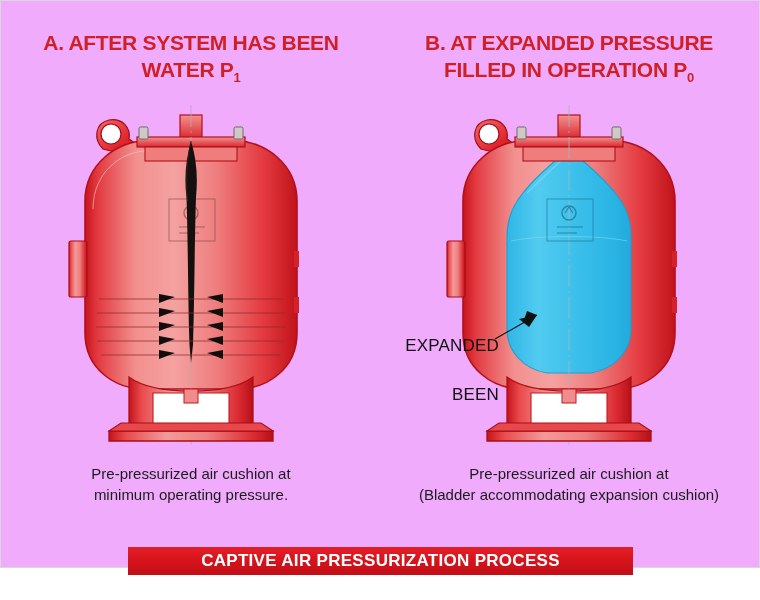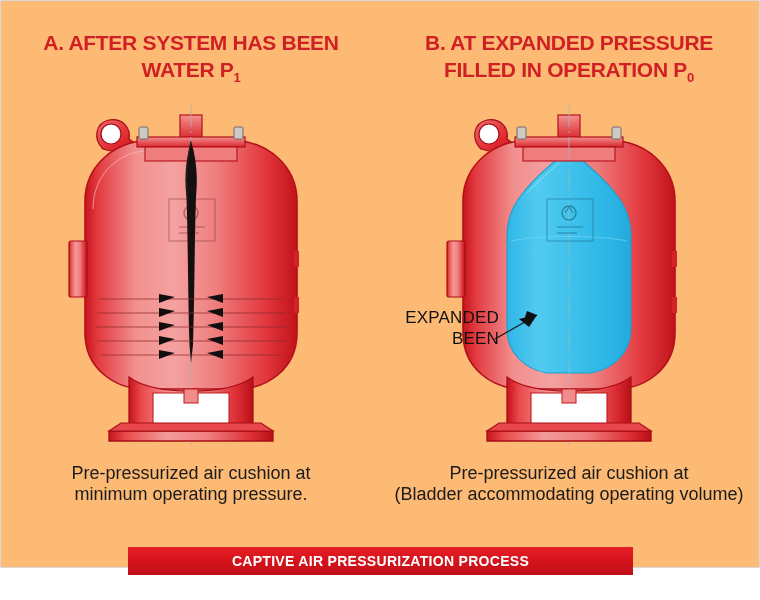--- a/index.html
+++ b/index.html
@@ -10,21 +10,21 @@
   body {
     width: 760px;
     height: 600px;
     font-family: "Liberation Sans", sans-serif;
     overflow: hidden;
   }
   #page {
     position: relative;
     width: 760px;
     height: 568px;
-    background: #fdba74;
+    background: #f0abfc;
     box-sizing: border-box;
     border: 1px solid #d8d8d8;
   }
   .panel {
     position: absolute;
     top: 0;
     width: 380px;
     height: 600px;
   }
   .panel-left  { left: 0; }
@@ -60,55 +60,55 @@
     margin: 0 auto;
   }
 
   .caption {
     position: absolute;
     top: 462px;
     left: 6px;
     width: 368px;
     text-align: center;
     color: #1b1b1b;
-    font-size: 18px;
+    font-size: 15px;
     line-height: 21px;
   }
   .caption .cap-line { display: block; white-space: nowrap; }
 
   .callout {
     position: absolute;
     left: 388px;
     top: 306px;
     width: 110px;
     text-align: right;
     color: #111111;
     font-size: 17px;
     line-height: 21px;
     letter-spacing: 0.2px;
   }
-  .callout .co-line { display: block; }
+  .callout .co-line { display: block; margin-top: 28px; }
   .callout-arrow {
     position: absolute;
     left: 492px;
     top: 296px;
     width: 80px;
     height: 50px;
   }
 
   .banner {
     position: absolute;
     left: 127px;
     top: 546px;
     width: 505px;
     height: 28px;
     background: linear-gradient(180deg, #e41e26 0%, #d4121b 55%, #c00f18 100%);
     color: #ffffff;
     font-weight: bold;
-    font-size: 14px;
+    font-size: 17px;
     letter-spacing: 0.3px;
     display: flex;
     align-items: center;
     justify-content: center;
   }
 </style>
 </head>
 <body>
 
 <div id="page">
@@ -357,21 +357,21 @@
 
         <g>
           <path d="M68 330 L232 330 L232 340 L68 340 Z" fill="url(#skirtB)" stroke="#a70e16" stroke-width="1.3"></path>
           <path d="M68 330 L80 322 L220 322 L232 330 Z" fill="#e8484c" stroke="#a70e16" stroke-width="1.1"></path>
         </g>
       </svg>
     </div>
 
     <div class="caption">
       <span class="cap-line">Pre-pressurized air cushion at</span>
-      <span class="cap-line">(Bladder accommodating operating volume)</span>
+      <span class="cap-line">(Bladder accommodating expansion cushion)</span>
     </div>
   </div>
 
   <div class="callout">
     <span class="co-line">EXPANDED</span>
     <span class="co-line">BEEN</span>
   </div>
   <svg class="callout-arrow" viewBox="0 0 80 50">
     <line x1="2" y1="42" x2="44" y2="18" stroke="#111111" stroke-width="1.2"></line>
     <polygon points="44,18 26,22 36,30" fill="#111111"></polygon>

